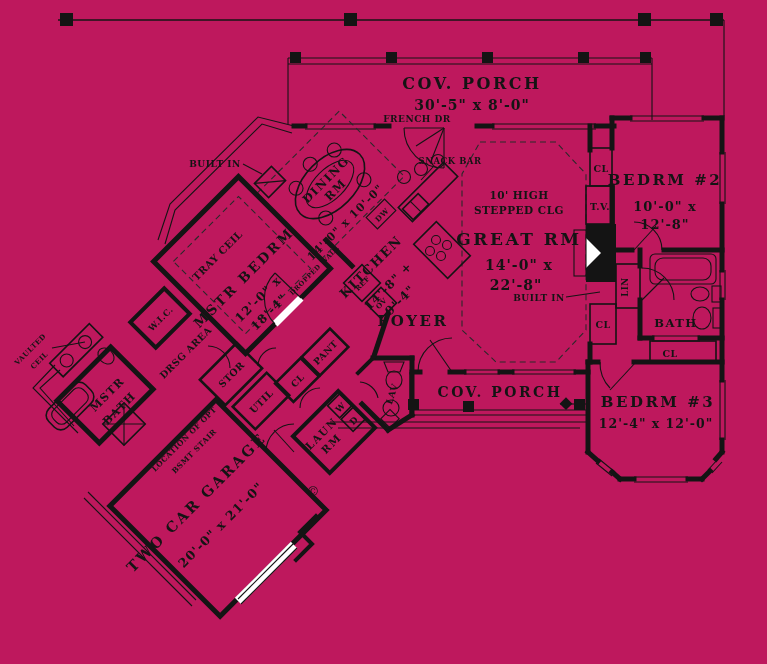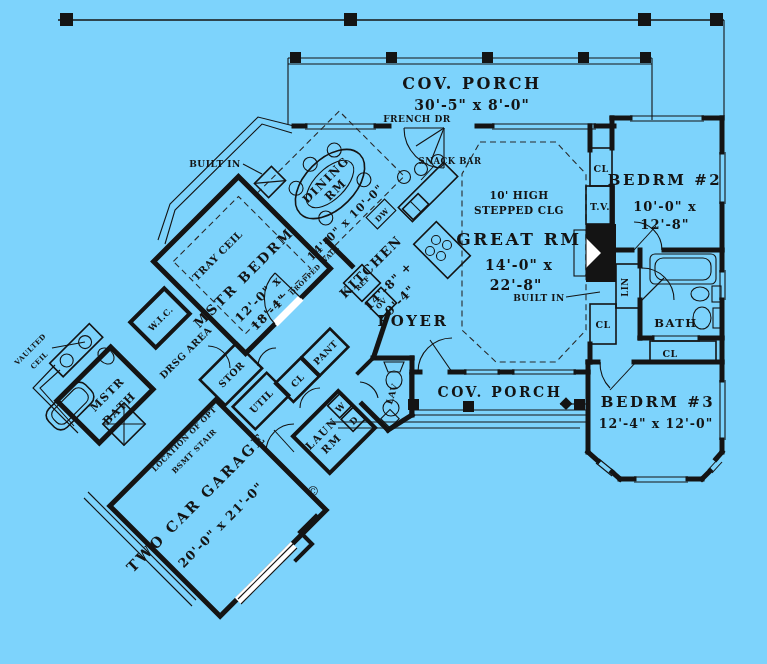--- a/index.html
+++ b/index.html
@@ -1,16 +1,16 @@
 <!DOCTYPE html>
 <html><head>
 <meta charset="utf-8">
 <style>
   html,body{margin:0;padding:0;background:#fff;}
-  .stage{position:relative;width:767px;height:664px;background:#7dd3fc;overflow:hidden;}
+  .stage{position:relative;width:767px;height:664px;background:#be185d;overflow:hidden;}
   svg{display:block;}
   text{fill:#141414;font-family:"DejaVu Serif","Liberation Serif",serif;}
   .room{font-weight:bold;letter-spacing:2.5px;}
   .room-sm{font-weight:bold;letter-spacing:1.5px;}
   .dim{letter-spacing:1px;font-weight:bold;}
   .lbl{font-weight:bold;letter-spacing:.5px;}
   .wall{stroke:#141414;stroke-width:5;fill:none;stroke-linecap:square;}
   .wall4{stroke:#141414;stroke-width:4;fill:none;stroke-linecap:square;}
   .wall3{stroke:#141414;stroke-width:2.6;fill:none;stroke-linecap:square;}
   .thin{stroke:#141414;stroke-width:1.1;fill:none;}

